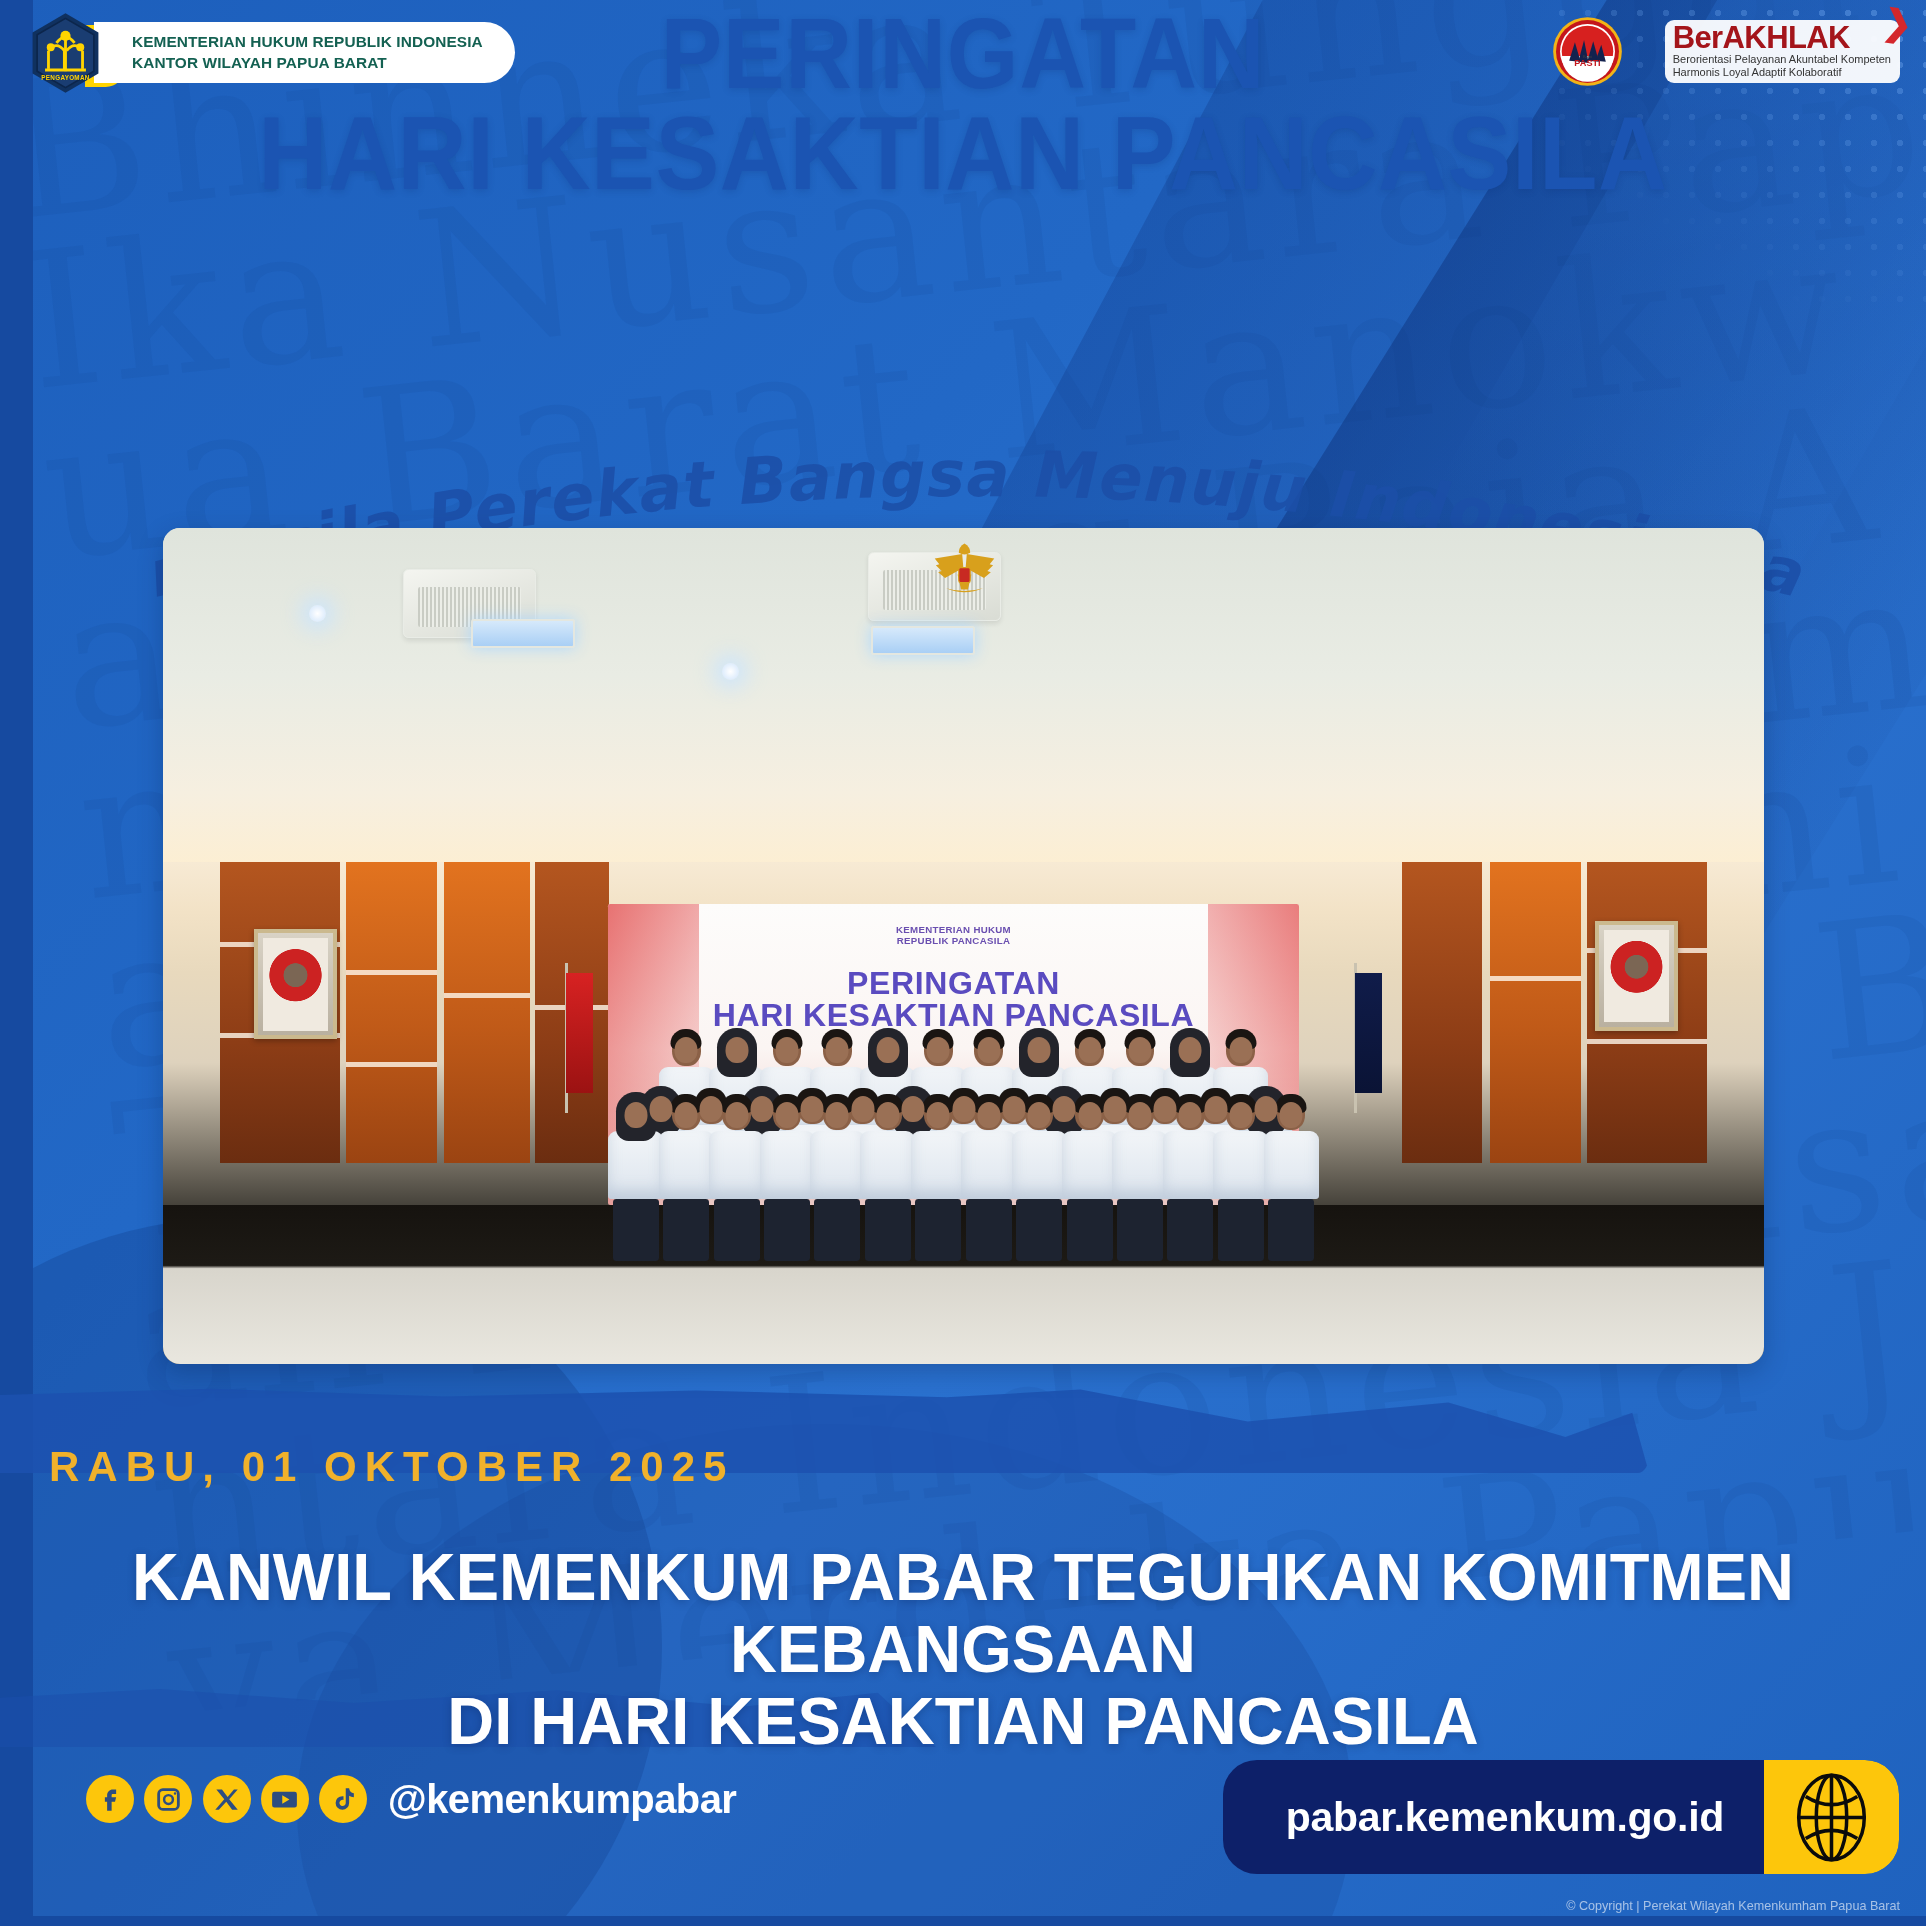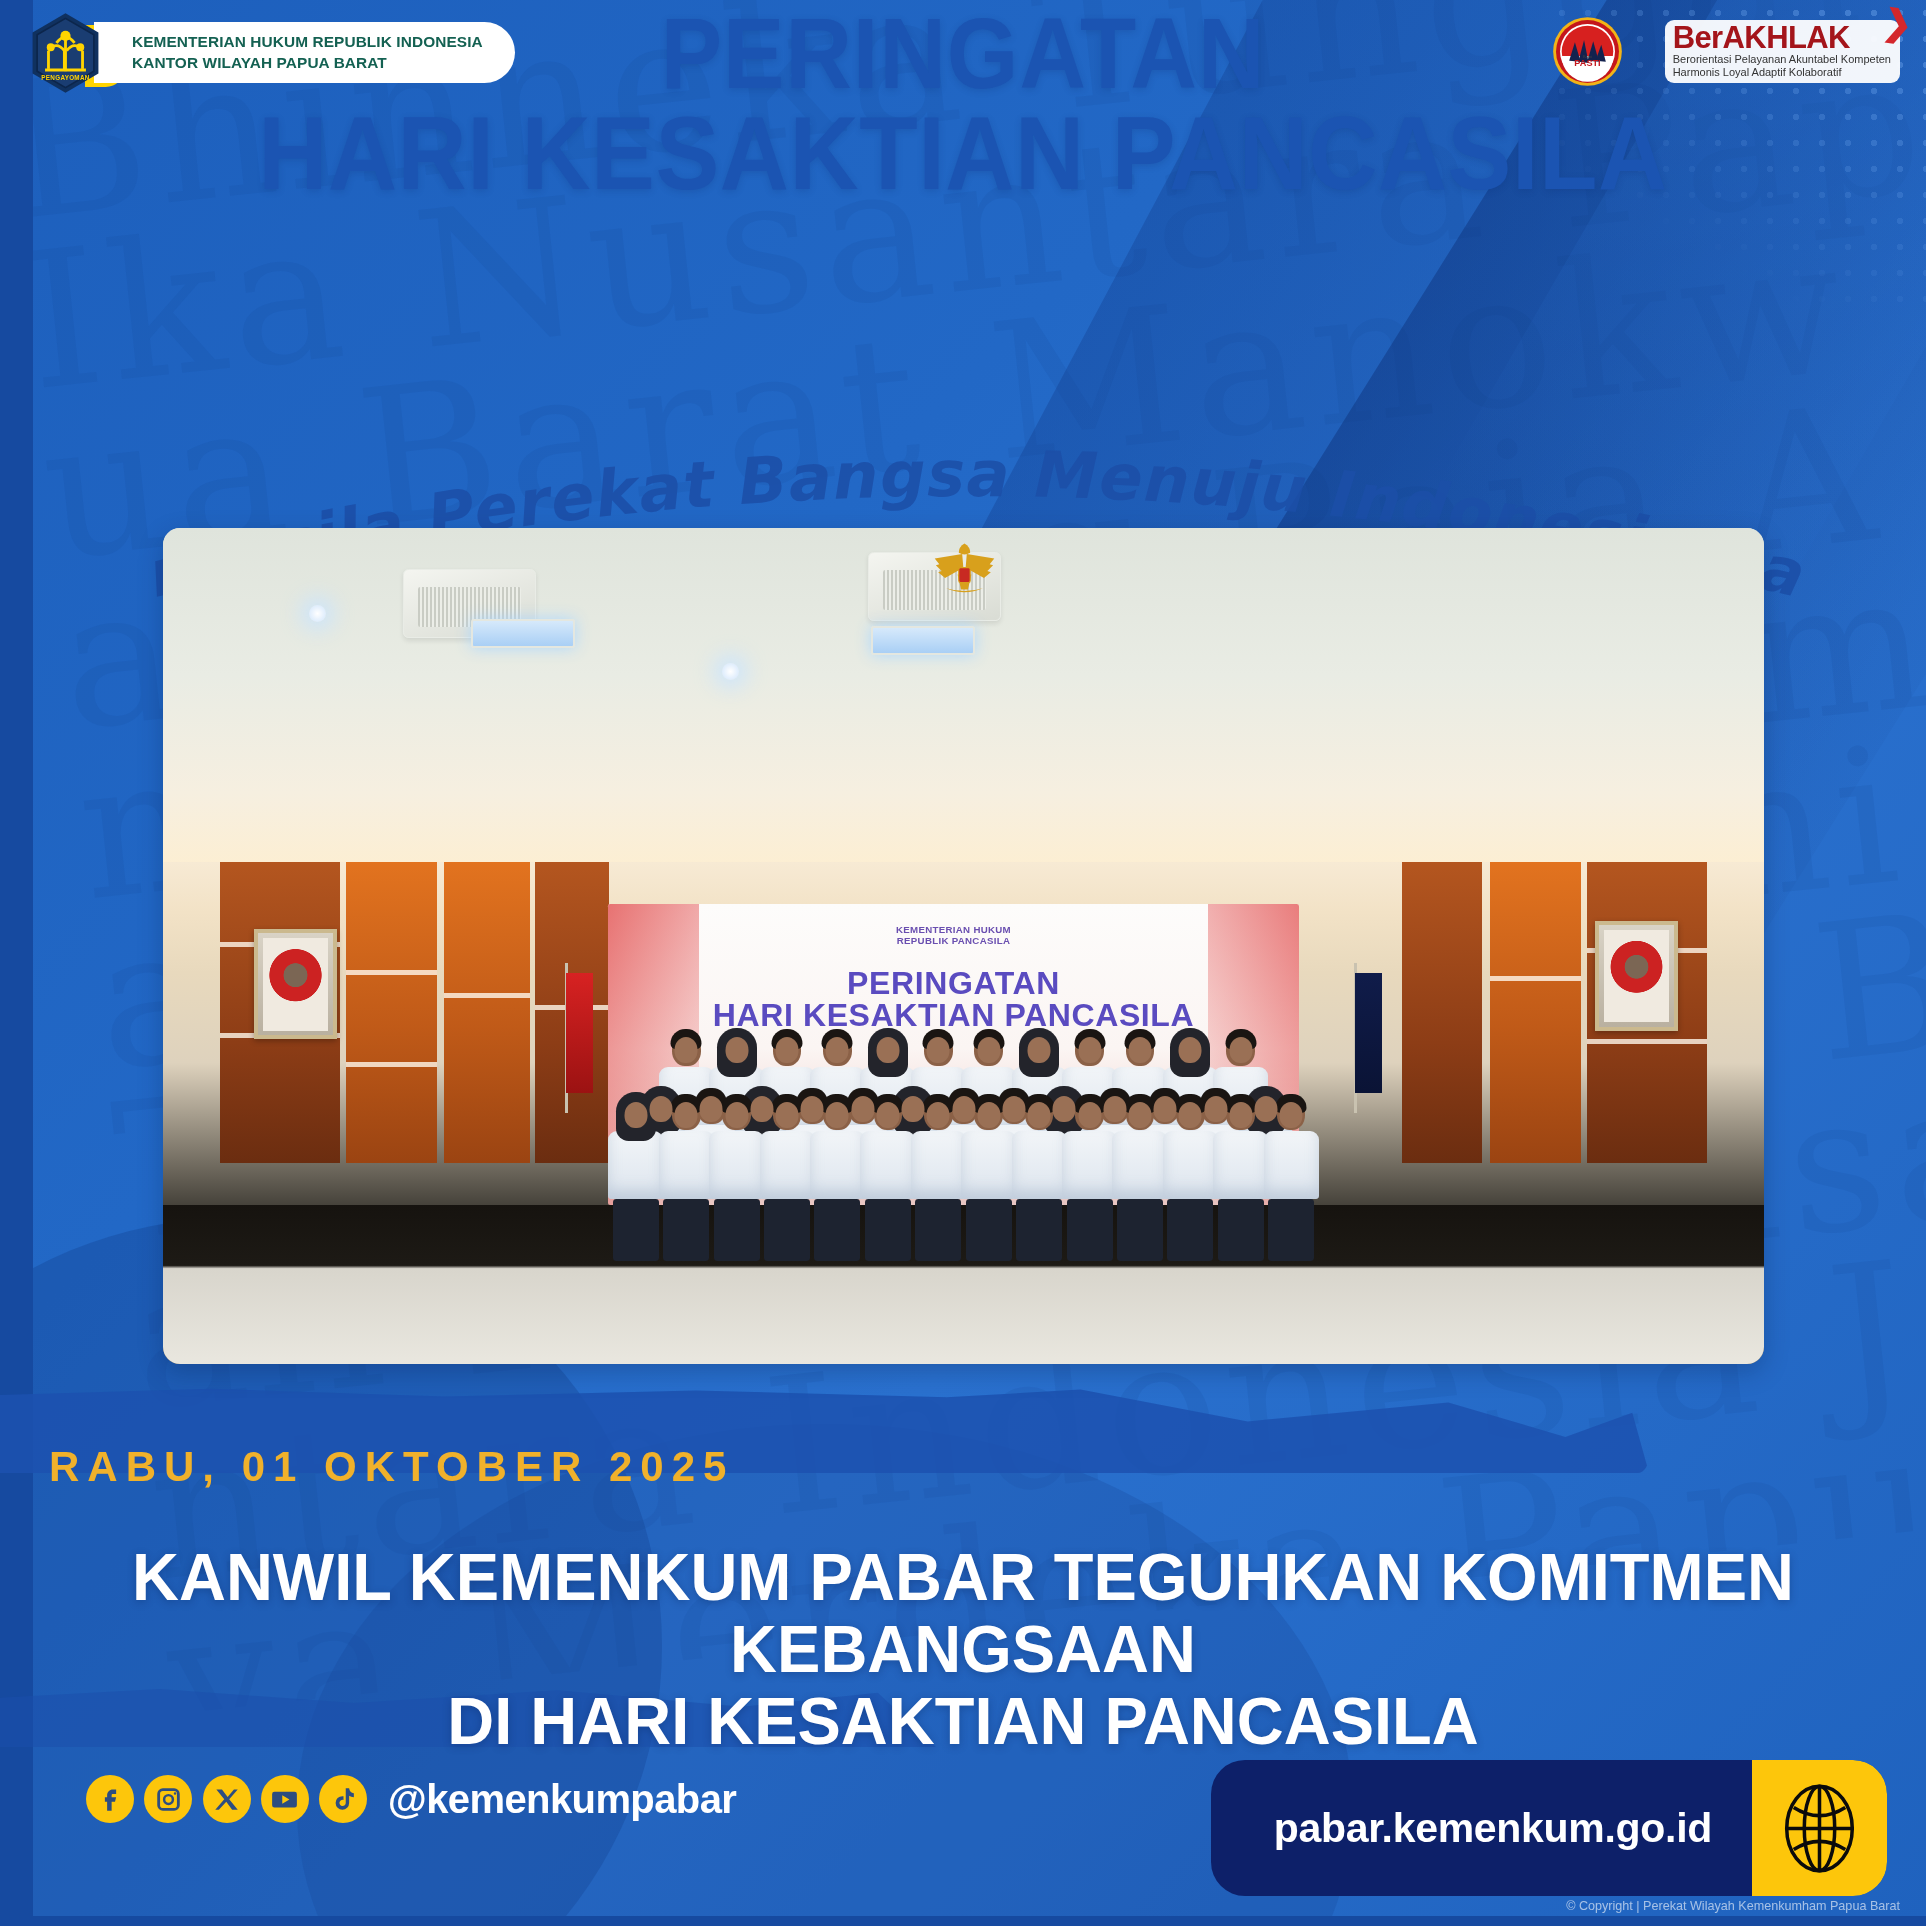--- a/index.html
+++ b/index.html
@@ -294,21 +294,21 @@
   .sicon{
     width:48px;height:48px;border-radius:50%;background:#fdc60b;
     display:flex;align-items:center;justify-content:center;flex:0 0 auto;
   }
   .sicon svg{width:27px;height:27px;fill:#2d4d80;}
   .handle{
     margin-left:10.3px;color:#ffffff;font-size:40px;font-weight:bold;letter-spacing:-0.6px;
     white-space:nowrap;
   }
   .weburl{
-    position:absolute;right:39px;top:1760px;height:136px;z-index:40;
+    position:absolute;right:27px;top:1760px;height:114px;z-index:40;
     display:flex;align-items:stretch;border-radius:34px;overflow:hidden;
     min-width:639px;
   }
   .weburl .lbl{
     background:#0d2069;color:#fff;display:flex;align-items:center;
     padding:0 40px 0 63px;font-size:41px;font-weight:bold;white-space:nowrap;letter-spacing:-0.3px;
   }
   .weburl .globe{
     background:#fdc60b;width:135px;display:flex;align-items:center;justify-content:center;
     border-radius:0 34px 34px 0;

